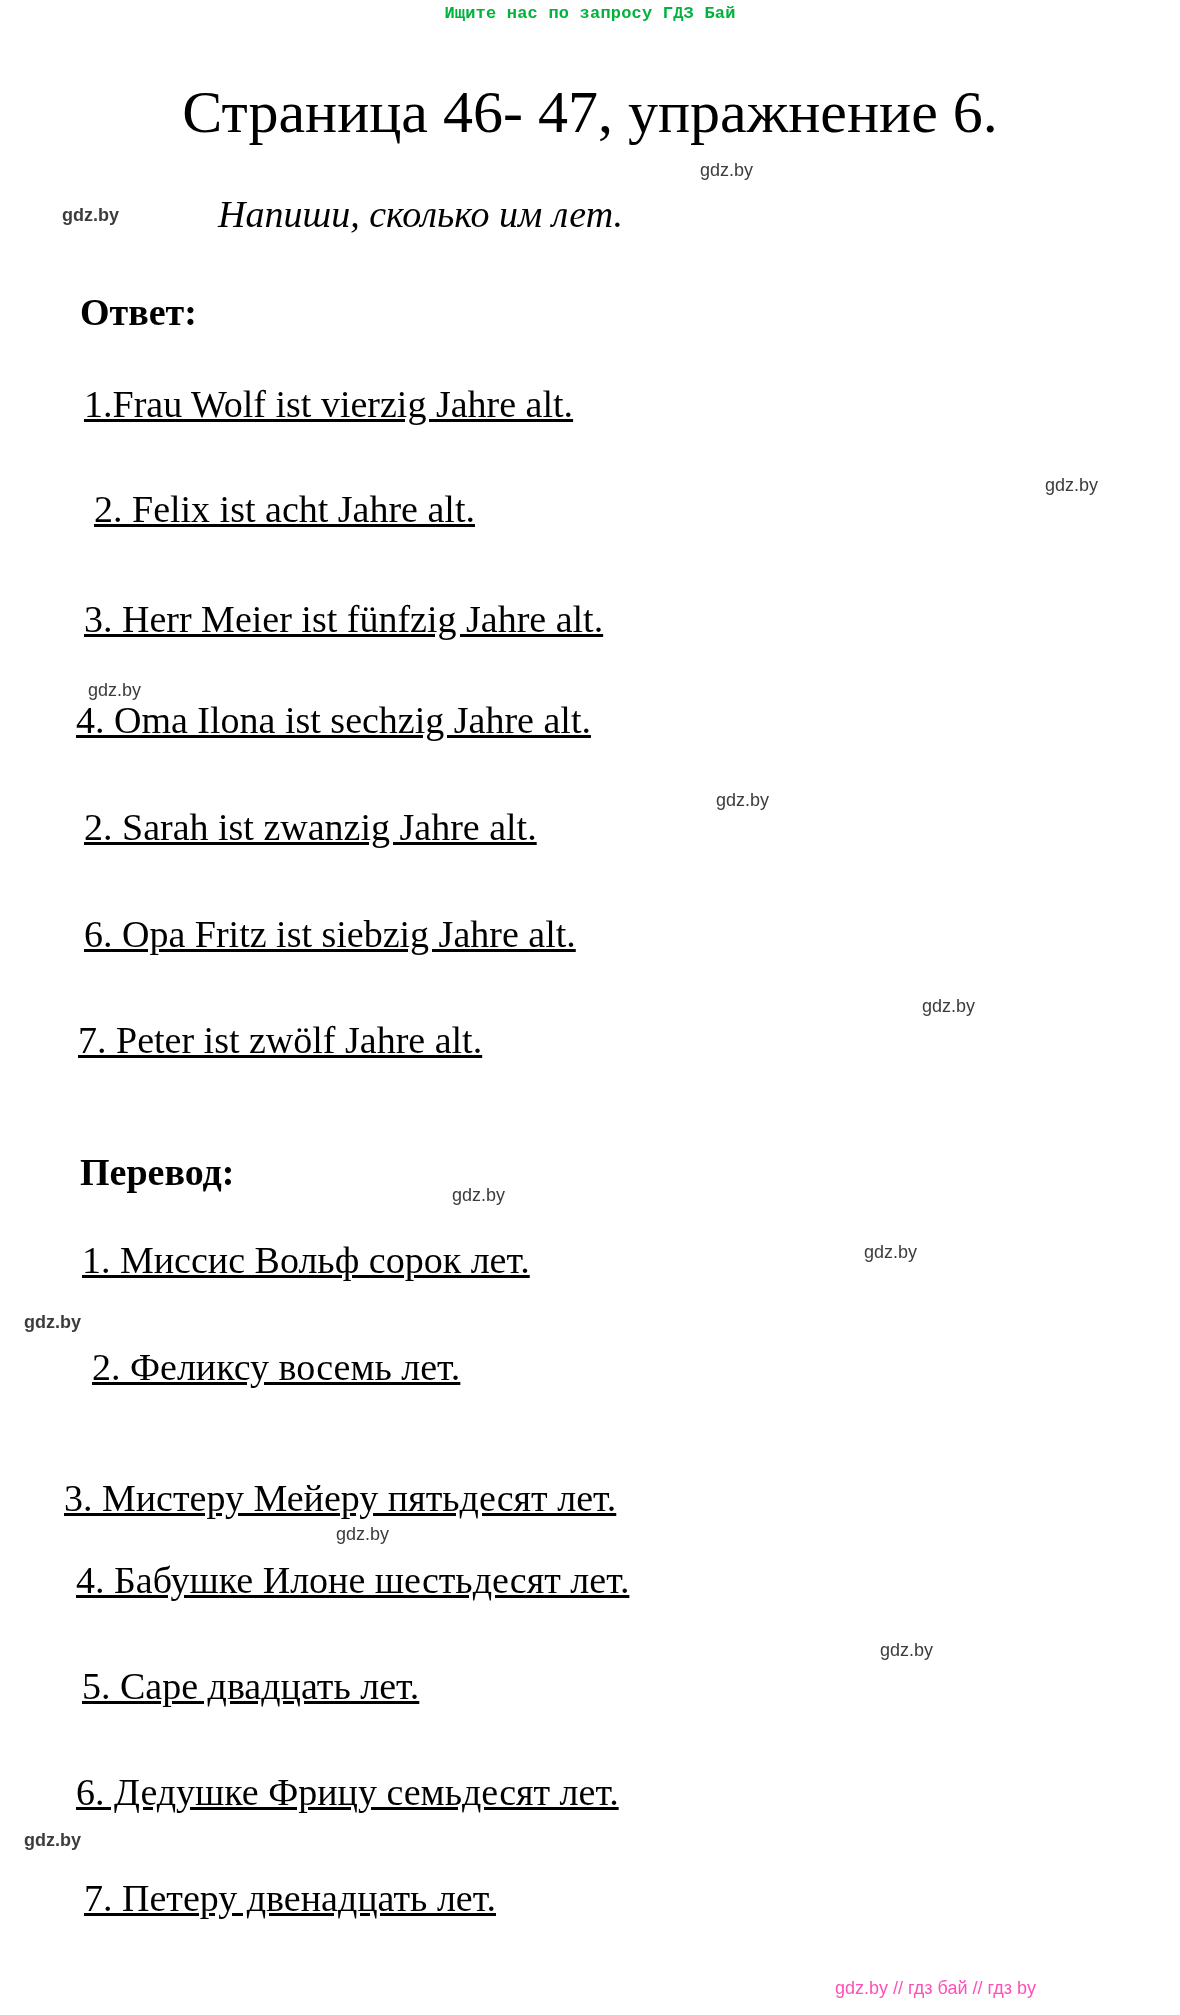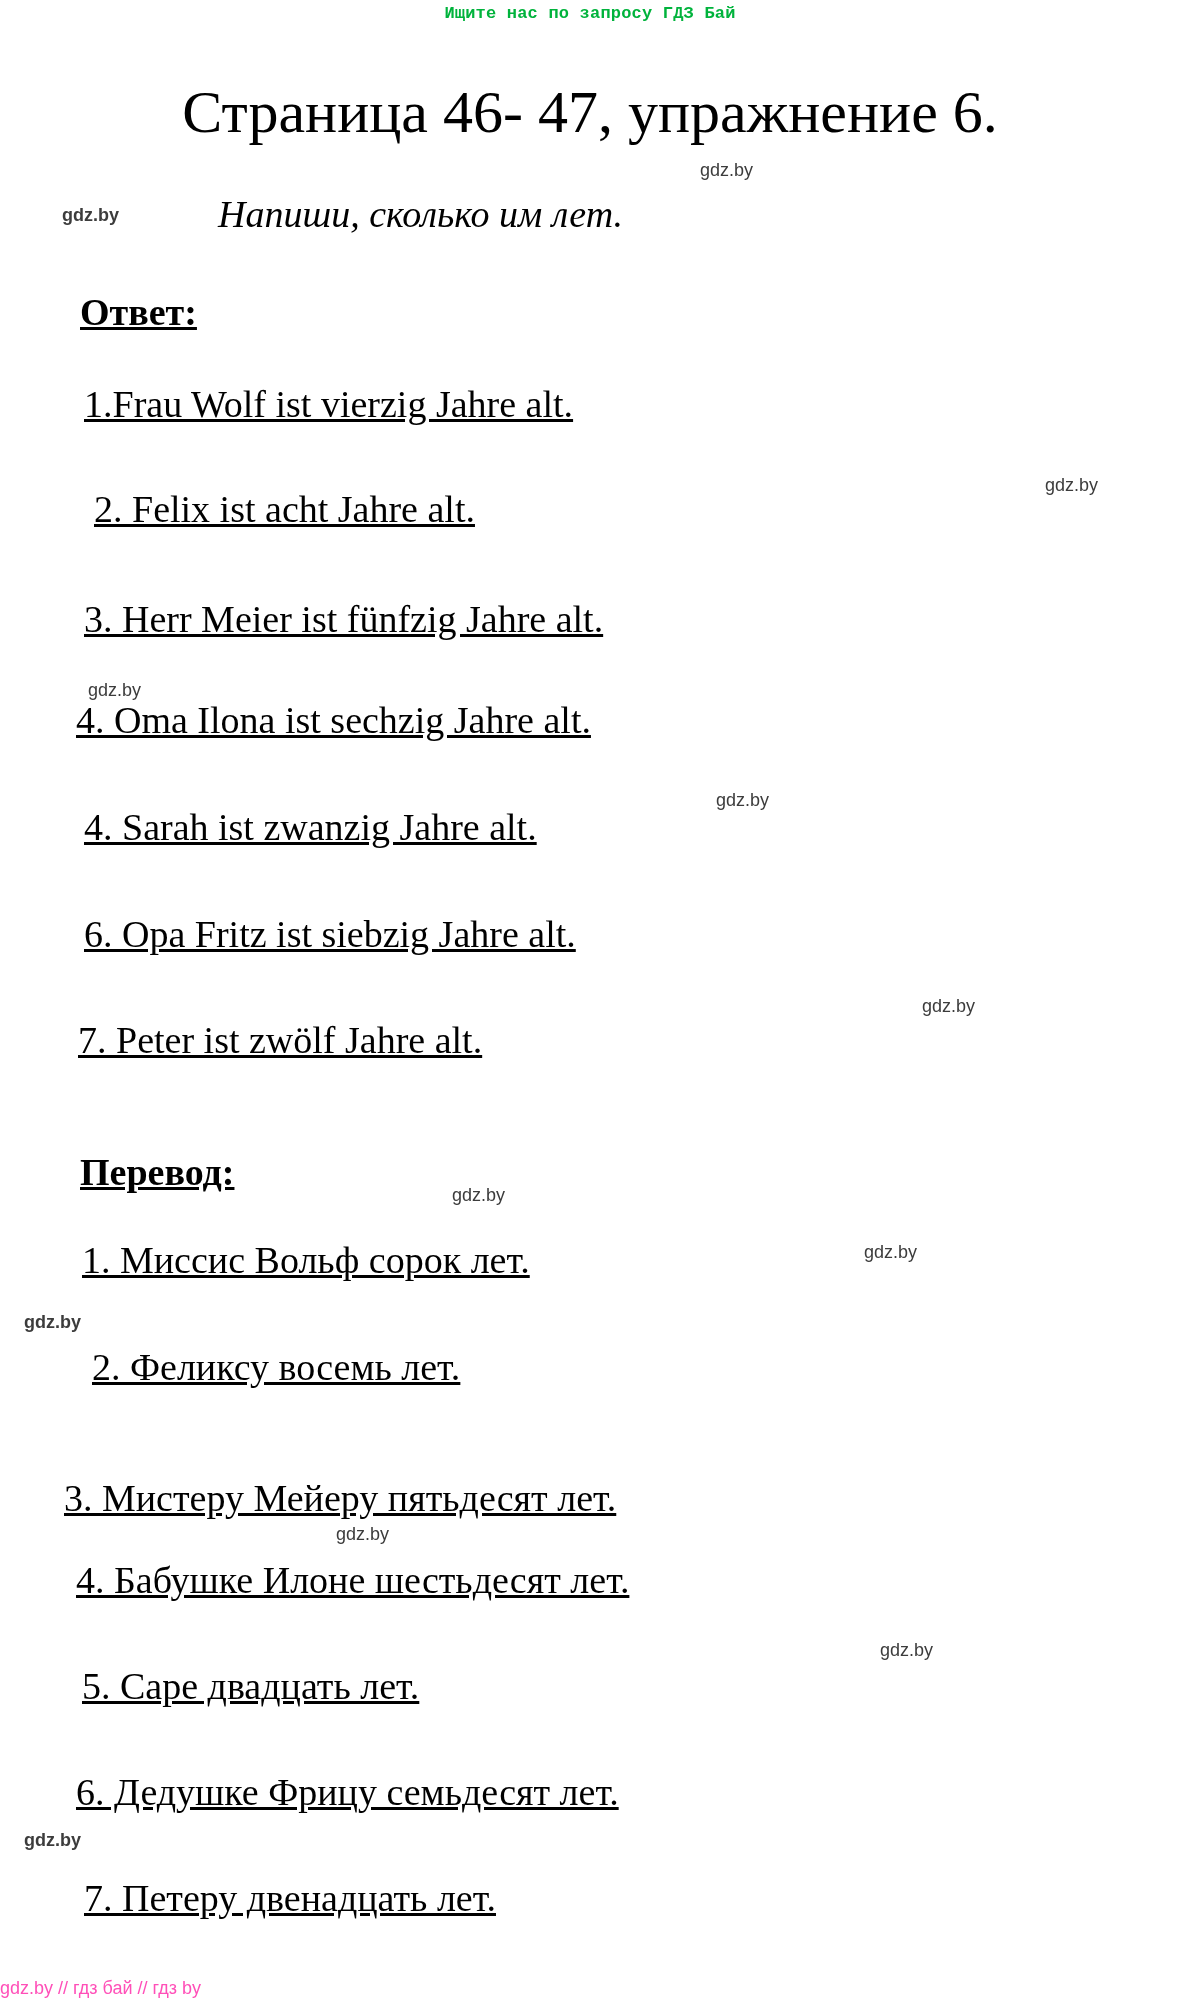--- a/index.html
+++ b/index.html
@@ -48,21 +48,20 @@
     left: 218px;
     font-size: 38px;
     font-style: italic;
     font-family: "Liberation Serif", serif;
   }
   .section-head {
     position: absolute;
     font-size: 38px;
     font-weight: bold;
     font-family: "Liberation Serif", serif;
-    text-decoration: underline;
   }
   .answer-head { top: 290px; left: 80px; }
   .translation-head { top: 1150px; left: 80px; }
   .line {
     position: absolute;
     font-size: 38px;
     font-family: "Liberation Serif", serif;
     white-space: nowrap;
     text-decoration: underline;
   }
@@ -74,21 +73,21 @@
     font-weight: normal;
   }
   .wm-bold {
     font-weight: bold;
   }
   .footer {
     position: absolute;
     top: 1978px;
     left: 0;
     width: 1036px;
-    text-align: left;
+    text-align: right;
     font-family: "Liberation Sans", sans-serif;
     font-size: 18px;
     color: #ff4fb8;
   }
 </style>
 </head>
 <body>
 
 <div class="page">
 
@@ -97,21 +96,21 @@
   <div class="title">Страница 46- 47, упражнение 6.</div>
 
   <div class="task">Напиши, сколько им лет.</div>
 
   <div class="section-head answer-head">Ответ:</div>
 
   <div class="line" style="top:382px; left:84px;">1.Frau Wolf ist vierzig Jahre alt.</div>
   <div class="line" style="top:487px; left:94px;">2. Felix ist acht Jahre alt.</div>
   <div class="line" style="top:597px; left:84px;">3. Herr Meier ist fünfzig Jahre alt.</div>
   <div class="line" style="top:698px; left:76px;">4. Oma Ilona ist sechzig Jahre alt.</div>
-  <div class="line" style="top:805px; left:84px;">4. Sarah ist zwanzig Jahre alt.</div>
+  <div class="line" style="top:805px; left:84px;">2. Sarah ist zwanzig Jahre alt.</div>
   <div class="line" style="top:912px; left:84px;">6. Opa Fritz ist siebzig Jahre alt.</div>
   <div class="line" style="top:1018px; left:78px;">7. Peter ist zwölf Jahre alt.</div>
 
   <div class="section-head translation-head">Перевод:</div>
 
   <div class="line" style="top:1238px; left:82px;">1. Миссис Вольф сорок лет.</div>
   <div class="line" style="top:1345px; left:92px;">2. Феликсу восемь лет.</div>
   <div class="line" style="top:1452px; left:64px;margin-top:24px;">3. Мистеру Мейеру пятьдесят лет.</div>
   <div class="line" style="top:1558px; left:76px;">4. Бабушке Илоне шестьдесят лет.</div>
   <div class="line" style="top:1664px; left:82px;text-align:center;">5. Саре двадцать лет.</div>

